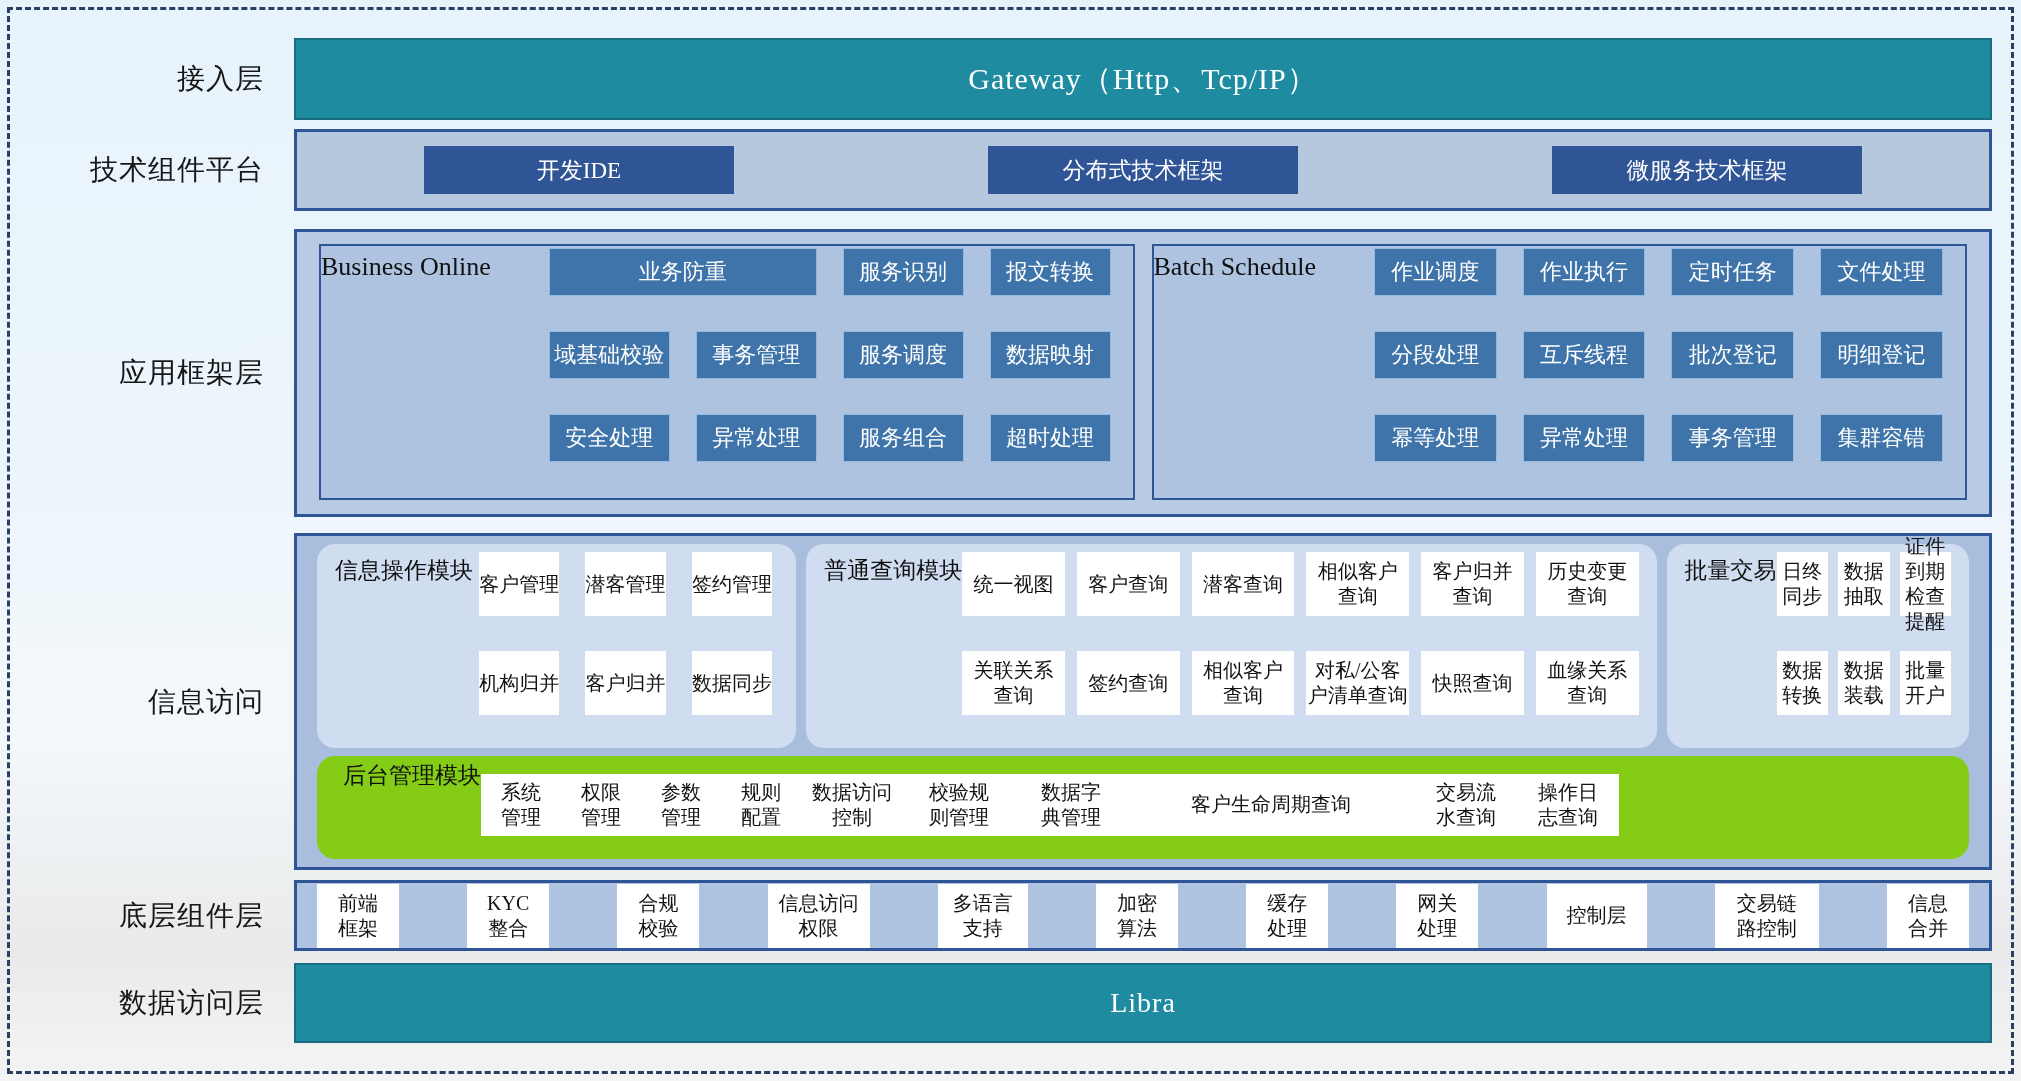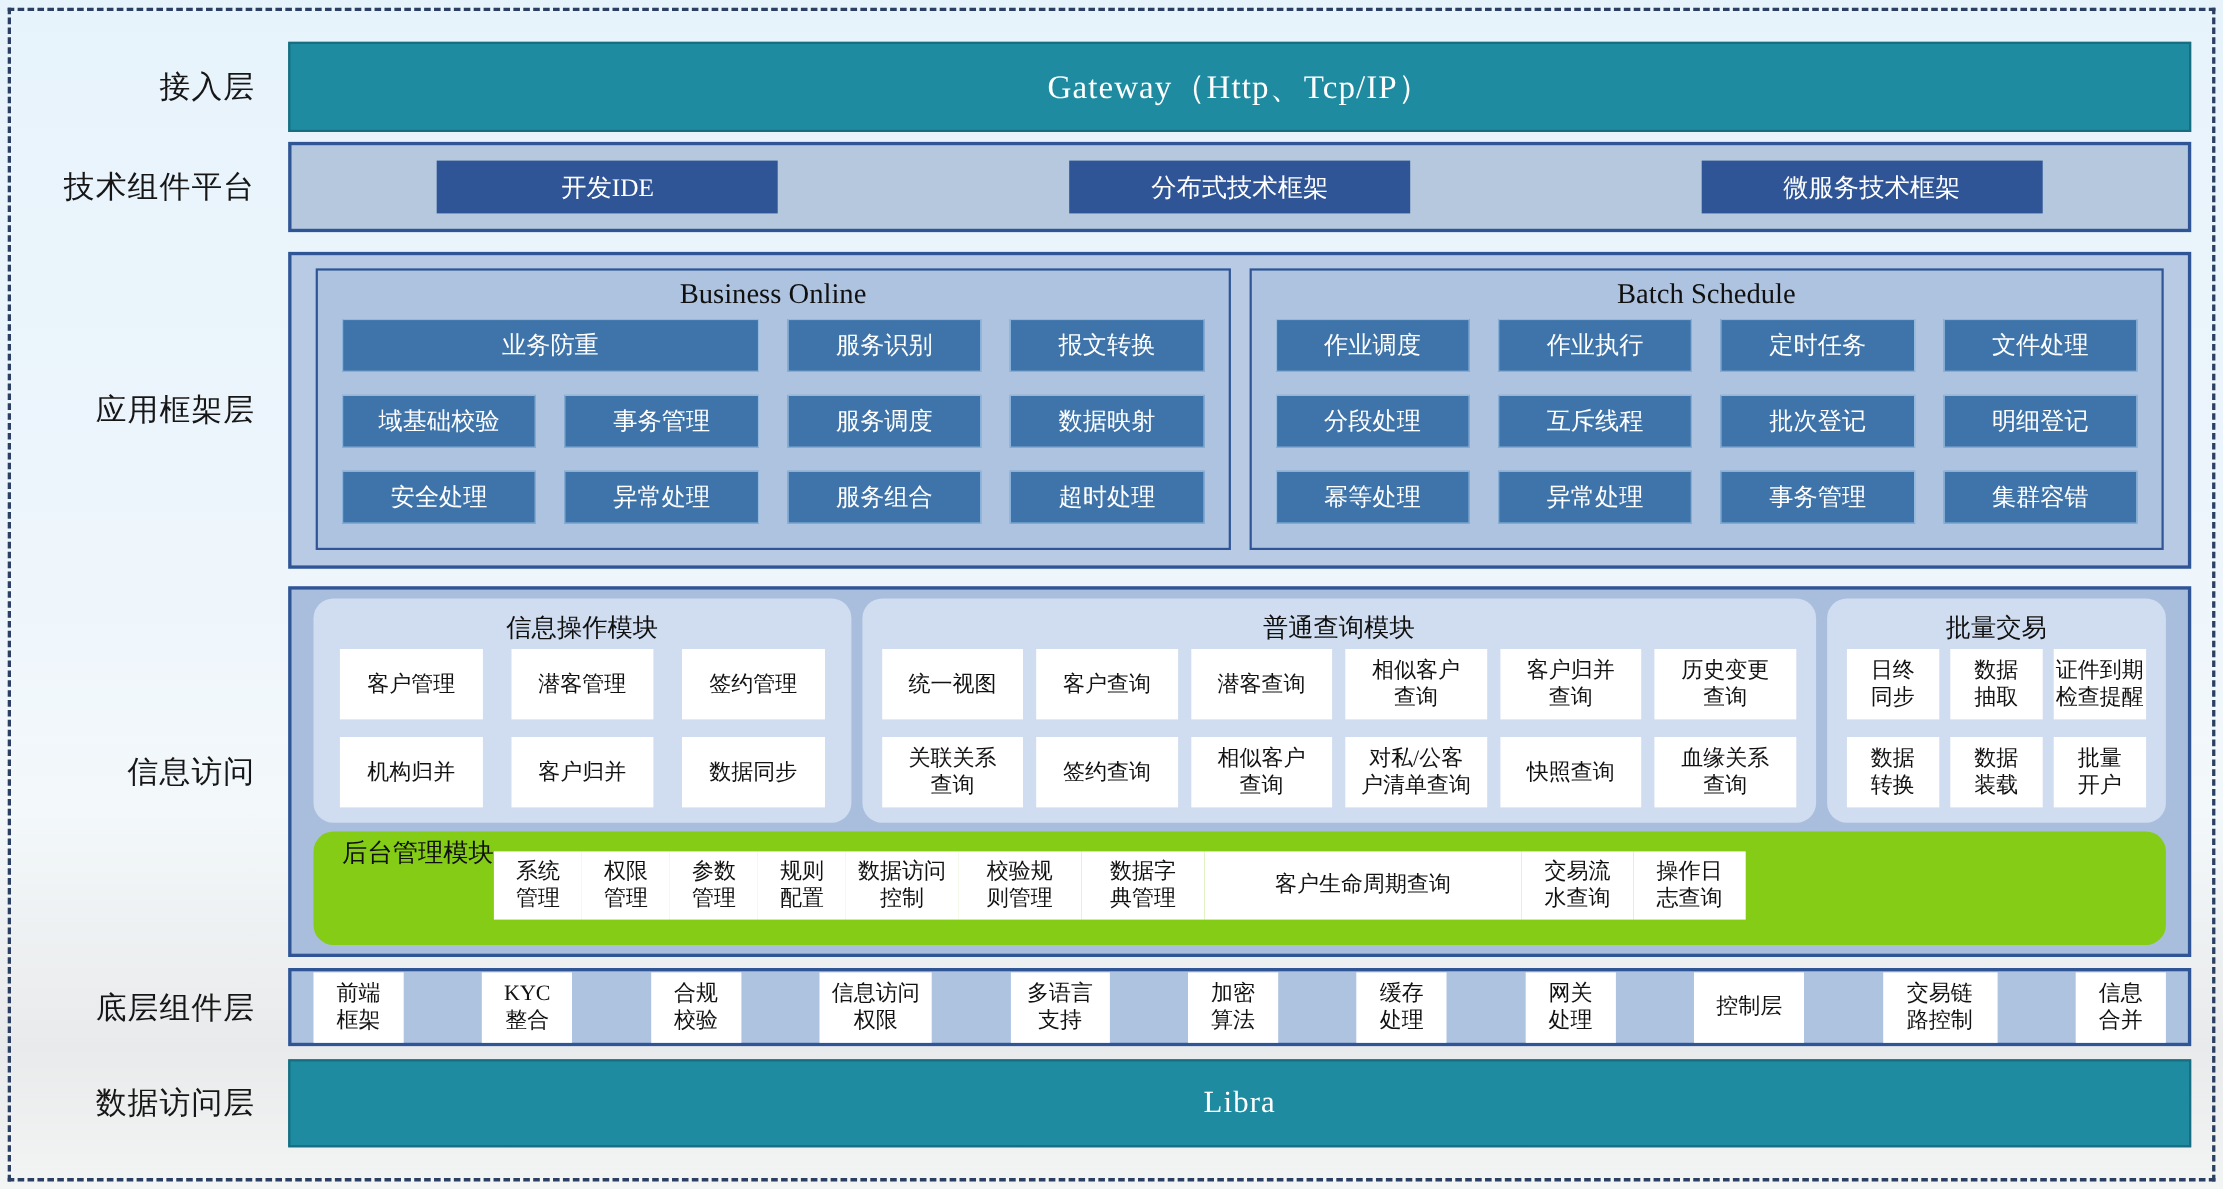--- a/index.html
+++ b/index.html
@@ -14,21 +14,21 @@
     position:absolute;inset:7px;
     border:3px dashed #2b3f63;
     pointer-events:none;z-index:5;
   }
   .page{position:absolute;inset:0;padding-top:38px;box-sizing:border-box;}
 
   .layer-row{display:flex;align-items:stretch;}
   .label{
     width:262px;box-sizing:border-box;padding-right:30px;
     display:flex;align-items:center;justify-content:flex-end;
-    font-size:28px;color:#161616;letter-spacing:1px;white-space:nowrap;
+    font-size:28px;color:#161616;letter-spacing:1px;white-space:nowrap;margin-left:32px;
   }
   .content{flex:1;margin-right:29px;box-sizing:border-box;position:relative;font-family:Liberation Serif, serif;}
 
   
   .teal-bar{
     background:#1f8ba0;border:2px solid #186e80;
     display:flex;align-items:center;justify-content:center;
     color:#fff;font-size:30px;letter-spacing:1px;
   }
 
@@ -54,21 +54,21 @@
 
   
   .appframe-box{
     height:100%;box-sizing:border-box;
     background:#b9cbe4;border:3px solid #2f5596;
     display:grid;grid-template-columns:1fr 1fr;gap:17px;
     padding:12px 22px 14px 22px;
   }
   .af-section{
     background:#aec3df;border:2px solid #2f5596;box-sizing:border-box;
-    display:flex;flex-direction:column;
+    display:flex;gap:36px;
   }
   .af-title{
     text-align:center;font-size:26px;color:#101010;
     line-height:42px;height:42px;flex:none;
   }
   .af-grid{
     flex:1;display:grid;grid-template-columns:repeat(4,1fr);
     column-gap:26px;row-gap:13px;padding:2px 22px 14px 22px;
   }
   .af-btn{
@@ -84,21 +84,21 @@
     background:#a9bedd;border:3px solid #2f5596;
     padding:8px 20px;display:flex;flex-direction:column;
   }
   .biz-top{
     flex:none;height:204px;
     display:grid;grid-template-columns:488fr 866fr 308fr;gap:10px;
     margin-bottom:8px;
   }
   .module{
     background:#d0dcef;border-radius:18px;box-sizing:border-box;
-    display:flex;flex-direction:column;padding:8px 18px 12px 18px;
+    display:flex;flex-direction:row;padding:8px 18px 12px 18px;
   }
   .mod-title{
     text-align:center;font-size:23px;color:#101010;
     line-height:38px;height:38px;flex:none;
   }
   .mod-grid{flex:1;display:grid;row-gap:14px;}
   .grid3{grid-template-columns:repeat(3,1fr);column-gap:26px;padding:0 6px;}
   .grid6{grid-template-columns:repeat(6,1fr);column-gap:12px;}
   .grid3s{grid-template-columns:repeat(3,1fr);column-gap:10px;}
   .card{

